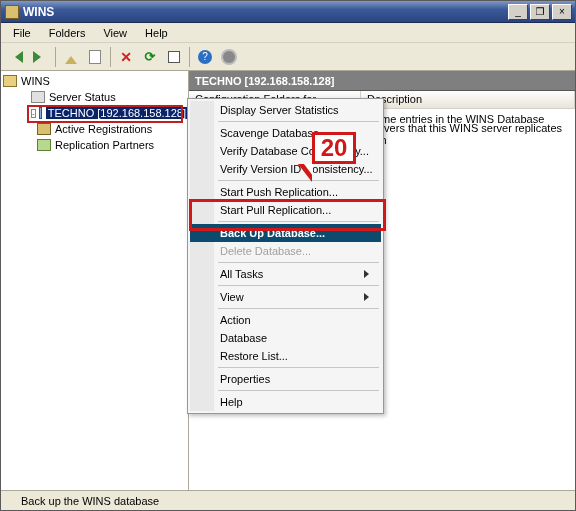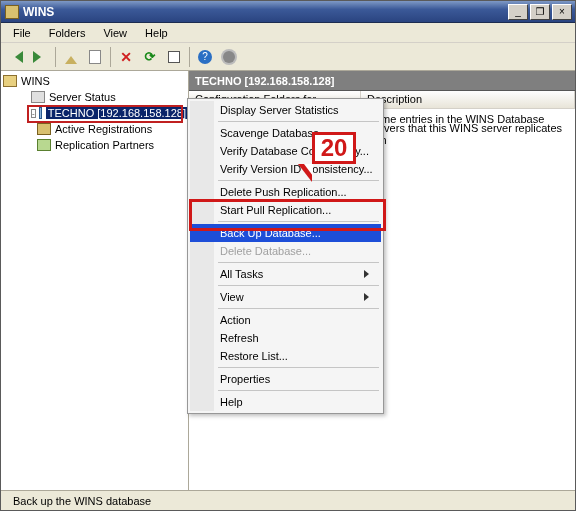--- a/index.html
+++ b/index.html
@@ -163,21 +163,21 @@
   }
   .cm-item {
     position: relative;
     padding: 3px 18px 3px 30px;
     white-space: nowrap;
   }
   .cm-sep {
     margin: 2px 2px 2px 28px;
     border-top: 1px solid #c5c5c5;
   }
-  .cm-selected { background: #1d4ed8; color: #fff; }
+  .cm-selected { background: #0c4a6e; color: #fff; font-weight: bold; }
   .cm-disabled { color: #a0a0a0; }
   .cm-arrow::after {
     content: ""; position: absolute; right: 8px; top: 50%;
     transform: translateY(-50%);
     border: 4px solid transparent; border-left: 5px solid #333;
   }
 
   
   .cm-highlight {
     position: absolute;
@@ -215,21 +215,21 @@
     width: 0; height: 0;
     border-top: 12px solid #fff;
     border-left: 9px solid transparent;
   }
 
   
   .statusbar {
     height: 20px; background: #ece9d8;
     border-top: 1px solid #aca899;
     display: flex; align-items: center;
-    padding-left: 12px;
+    padding-left: 20px;
   }
 </style>
 </head>
 <body>
 
 <div class="window">
 
   <div class="titlebar">
     <div class="t-icon"></div>
     <div class="t-text">WINS</div>
@@ -339,32 +339,32 @@
 </div>
 
 <div class="context-menu" id="ctx">
   <div class="cm-strip"></div>
 <div class="cm-item">Display Server Statistics</div>
     <div class="cm-sep"></div>
     <div class="cm-item">Scavenge Database</div>
     <div class="cm-item">Verify Database Consistency...</div>
     <div class="cm-item">Verify Version ID Consistency...</div>
     <div class="cm-sep"></div>
-    <div class="cm-item">Delete Push Replication...</div>
+    <div class="cm-item">Start Push Replication...</div>
     <div class="cm-item">Start Pull Replication...</div>
     <div class="cm-sep"></div>
     <div class="cm-item cm-selected">Back Up Database...</div>
     <div class="cm-item cm-disabled">Delete Database...</div>
     <div class="cm-sep"></div>
     <div class="cm-item cm-arrow">All Tasks</div>
     <div class="cm-sep"></div>
     <div class="cm-item cm-arrow">View</div>
     <div class="cm-sep"></div>
     <div class="cm-item">Action</div>
-    <div class="cm-item">Refresh</div>
+    <div class="cm-item">Database</div>
     <div class="cm-item">Restore List...</div>
     <div class="cm-sep"></div>
     <div class="cm-item">Properties</div>
     <div class="cm-sep"></div>
     <div class="cm-item">Help</div>
   </div>
 
 <div class="cm-highlight"></div>
 
 <div class="callout">

